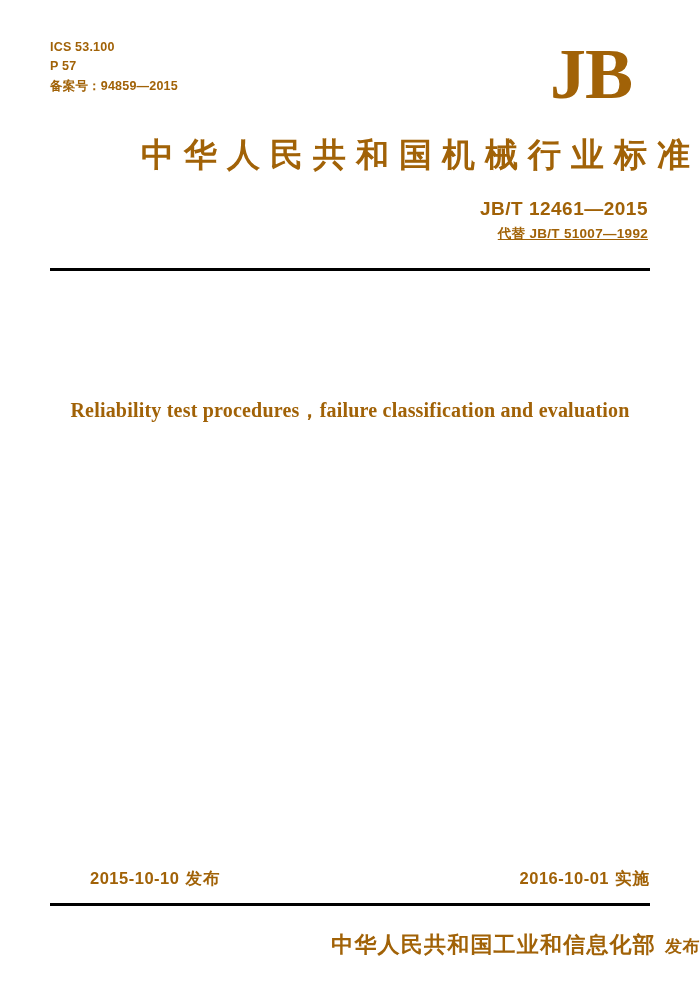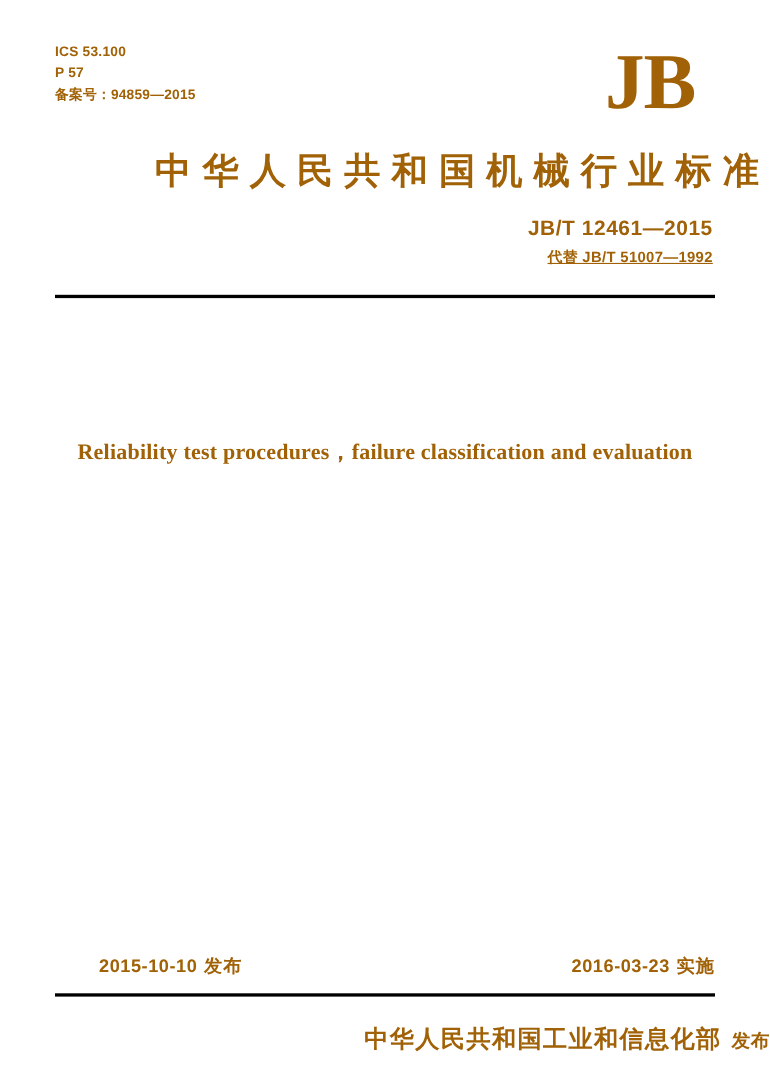--- a/index.html
+++ b/index.html
@@ -179,21 +179,21 @@
 
   <div class="doc-title">
     <div class="en2">Reliability test procedures，failure classification and evaluation</div>
   </div>
 
   <div class="dates">
     <div class="date-item">
       <span>2015-10-10</span><span class="lbl">发布</span>
     </div>
     <div class="date-item">
-      <span>2016-03-23</span><span class="lbl">实施</span>
+      <span>2016-10-01</span><span class="lbl">实施</span>
     </div>
   </div>
 
   <div class="rule rule-bottom"></div>
 
   <div class="issuer">
     <span>中华人民共和国工业和信息化部</span><span class="suffix">发布</span>
   </div>
 
 </div>

